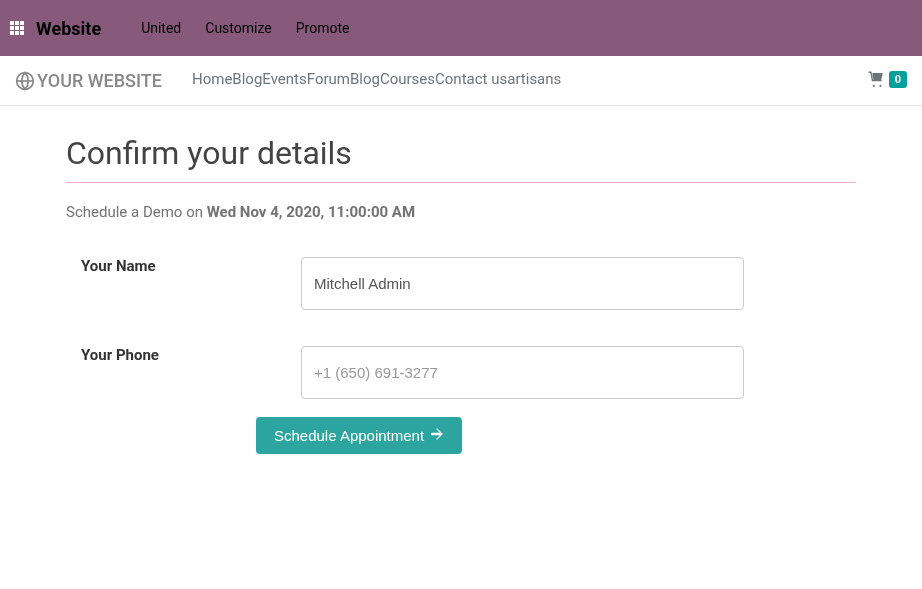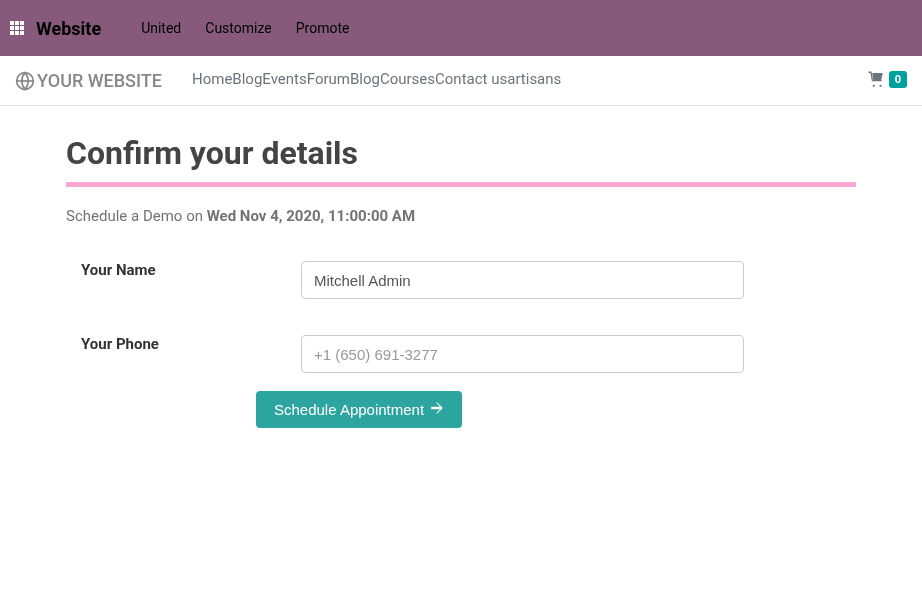--- a/index.html
+++ b/index.html
@@ -14,28 +14,28 @@
     .header { background: #fff; border-bottom: 1px solid #e5e5e5; padding: 14px 0; }
     .header-inner { max-width: 1080px; margin: 0 auto; display: flex; align-items: flex-start; padding: 0 15px; }
     .logo { display: flex; align-items: center; color: #888; font-size: 18px; font-weight: 500; margin-right: 30px; }
     .logo svg { margin-right: 2px; }
     .nav { display: flex; flex: 1; }
     .nav-link { color: #6c757d; font-size: 15px; text-decoration: none; cursor: pointer; }
     .cart { display: flex; align-items: center; cursor: pointer; }
     .cart-badge { background: #00A09D; color: #fff; font-size: 11px; font-weight: bold; padding: 2px 6px; border-radius: 3px; margin-left: 4px; }
     
     .container { max-width: 820px; margin: 0 auto; padding: 0 15px; position: relative; }
-    .page-title { font-size: 32px; font-weight: 700; color: #444; margin-top: 28px; padding-bottom: 10px; border-bottom: 5px solid #f9a8d4; }
+    .page-title { font-size: 32px; font-weight: 400; color: #444; margin-top: 28px; padding-bottom: 10px; border-bottom: 1px solid #f9a8d4; }
     .schedule-line { margin-top: 20px; font-size: 15px; color: #737373; }
     .schedule-line strong { font-weight: 700; }
     
     .form { margin-top: 36px; }
     .form-row { display: flex; margin-bottom: 18px; }
     .form-label { width: 235px; padding-left: 15px; font-weight: 700; font-size: 15px; color: #333; }
-    .form-control { flex: 1; max-width: 443px; height: 38px; padding: 7px 12px; font-size: 15px; color: #555; background: #fff; border: 1px solid #ccc; border-radius: 4px; }
+    .form-control { flex: 1; max-width: 443px; height: 53px; padding: 7px 12px; font-size: 15px; color: #555; background: #fff; border: 1px solid #ccc; border-radius: 4px; }
     .form-control::placeholder { color: #999; }
     select.form-control { cursor: pointer; }
     
     .btn-row { margin-top: 10px; padding-left: 190px; }
     .btn-confirm { background: #2CA5A0; color: #fff; border: none; padding: 10px 18px; font-size: 15px; border-radius: 4px; cursor: pointer; display: inline-flex; align-items: center; }
     .btn-confirm .arrow { margin-left: 6px; }
   </style>
 </head>
 <body>
 

